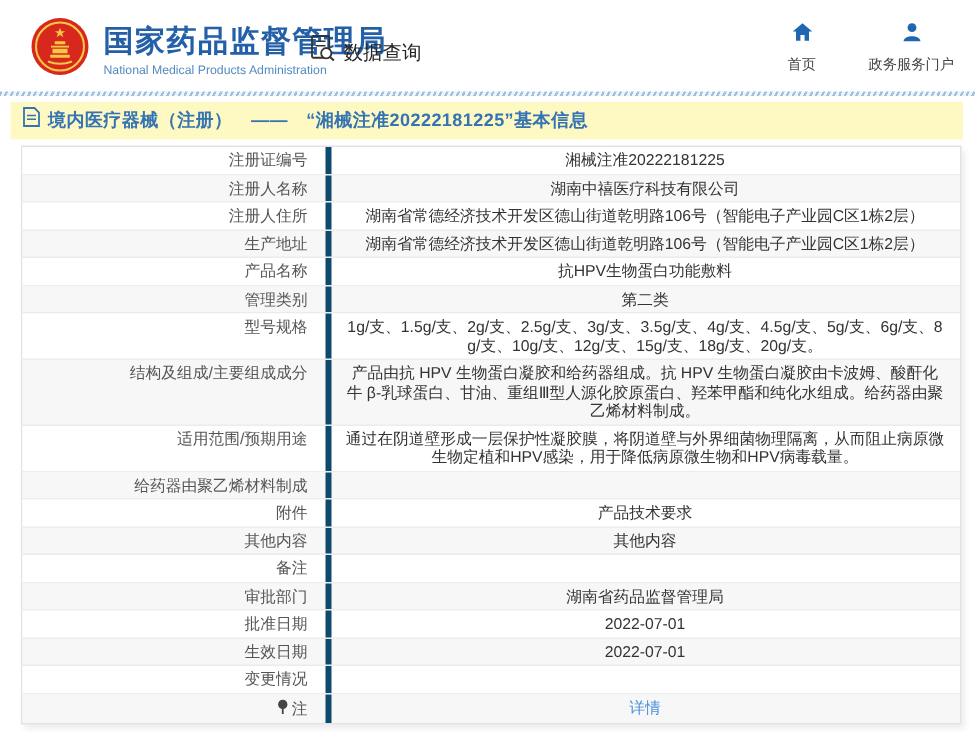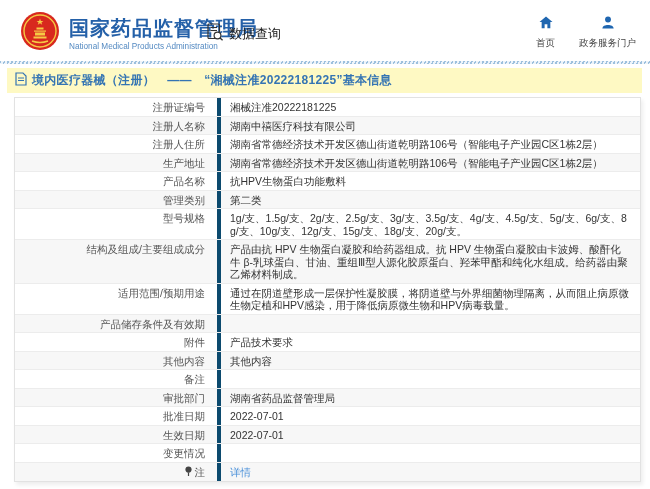--- a/index.html
+++ b/index.html
@@ -9,41 +9,41 @@
 
   
   .header { position:absolute; top:0; left:0; width:650px; height:62px; background:#fff; }
   .logo { position:absolute; left:20px; top:11px; display:flex; align-items:center; }
   .emblem { width:40px; height:40px; flex:0 0 40px; }
   .org-names { margin-left:9px; }
   .org-cn { font-size:20px; font-weight:bold; color:#2460a8; letter-spacing:1px; line-height:24px; white-space:nowrap; }
   .org-en { font-size:8.2px; color:#548ac2; margin-top:2px; white-space:nowrap; }
   .data-query { position:absolute; left:207px; top:23px; display:flex; align-items:center; gap:5px; cursor:pointer; }
   .data-query-label { font-size:13px; color:#222; }
-  .top-nav { position:absolute; right:14px; top:15px; display:flex; gap:24px; }
+  .top-nav { position:absolute; right:14px; top:15px; display:flex; gap:35px; }
   .nav-item { display:flex; flex-direction:column; align-items:center; gap:4px; cursor:pointer; }
   .nav-item .nav-label { font-size:9.5px; color:#444; white-space:nowrap; }
 
   
   .separator { position:absolute; top:61px; left:0; width:650px; height:3px;
     background-image:repeating-linear-gradient(115deg,#9dc0dd 0 1.5px,#eef4fa 1.5px 3.5px); }
 
   
   .title-bar { position:absolute; top:68px; left:7px; width:635px; height:25px;
     background:#fef9c3; display:flex; align-items:center; padding-left:8px; gap:5px; }
   .page-title { font-size:12px; font-weight:bold; color:#3474b3; letter-spacing:0.3px; }
 
   
   .info-table { position:absolute; top:97px; left:14px; width:627px;
     border:1px solid #e2e2e2; background:#fff;
     box-shadow:2px 3px 4px rgba(0,0,0,0.07); }
   .row { display:flex; border-bottom:1px solid #ececec; background:#fff; }
   .row:last-child { border-bottom:none; }
   .row:nth-child(even) { background:#f7f7f7; }
-  .cell { font-size:10.5px; line-height:12.5px; }
+  .cell { font-size:10.5px; line-height:12.5px;text-align:center; }
   .cell-label { width:206px; flex:0 0 206px; padding:3px 12px 2px 4px; text-align:right;
     color:#555; border-right:4px solid #0c4a6e; }
   .cell-value { flex:1; padding:3px 10px 2px 9px; color:#333; word-break:break-all; }
   .detail-link { color:#4a90d9; text-decoration:none; }
   .note-ic { display:inline-block; vertical-align:-1px; margin-right:2px; }
 </style>
 </head>
 <body>
 
 <div class="header">
@@ -144,21 +144,21 @@
     </div>
     <div class="row">
       <div class="cell cell-label"><span>结构及组成/主要组成成分</span></div>
       <div class="cell cell-value">产品由抗 HPV 生物蛋白凝胶和给药器组成。抗 HPV 生物蛋白凝胶由卡波姆、酸酐化牛 β-乳球蛋白、甘油、重组Ⅲ型人源化胶原蛋白、羟苯甲酯和纯化水组成。给药器由聚乙烯材料制成。</div>
     </div>
     <div class="row">
       <div class="cell cell-label"><span>适用范围/预期用途</span></div>
       <div class="cell cell-value">通过在阴道壁形成一层保护性凝胶膜，将阴道壁与外界细菌物理隔离，从而阻止病原微生物定植和HPV感染，用于降低病原微生物和HPV病毒载量。</div>
     </div>
     <div class="row">
-      <div class="cell cell-label"><span>产品储存条件及有效期</span></div>
+      <div class="cell cell-label"><span>给药器由聚乙烯材料制成</span></div>
       <div class="cell cell-value"></div>
     </div>
     <div class="row">
       <div class="cell cell-label"><span>附件</span></div>
       <div class="cell cell-value">产品技术要求</div>
     </div>
     <div class="row">
       <div class="cell cell-label"><span>其他内容</span></div>
       <div class="cell cell-value">其他内容</div>
     </div>

